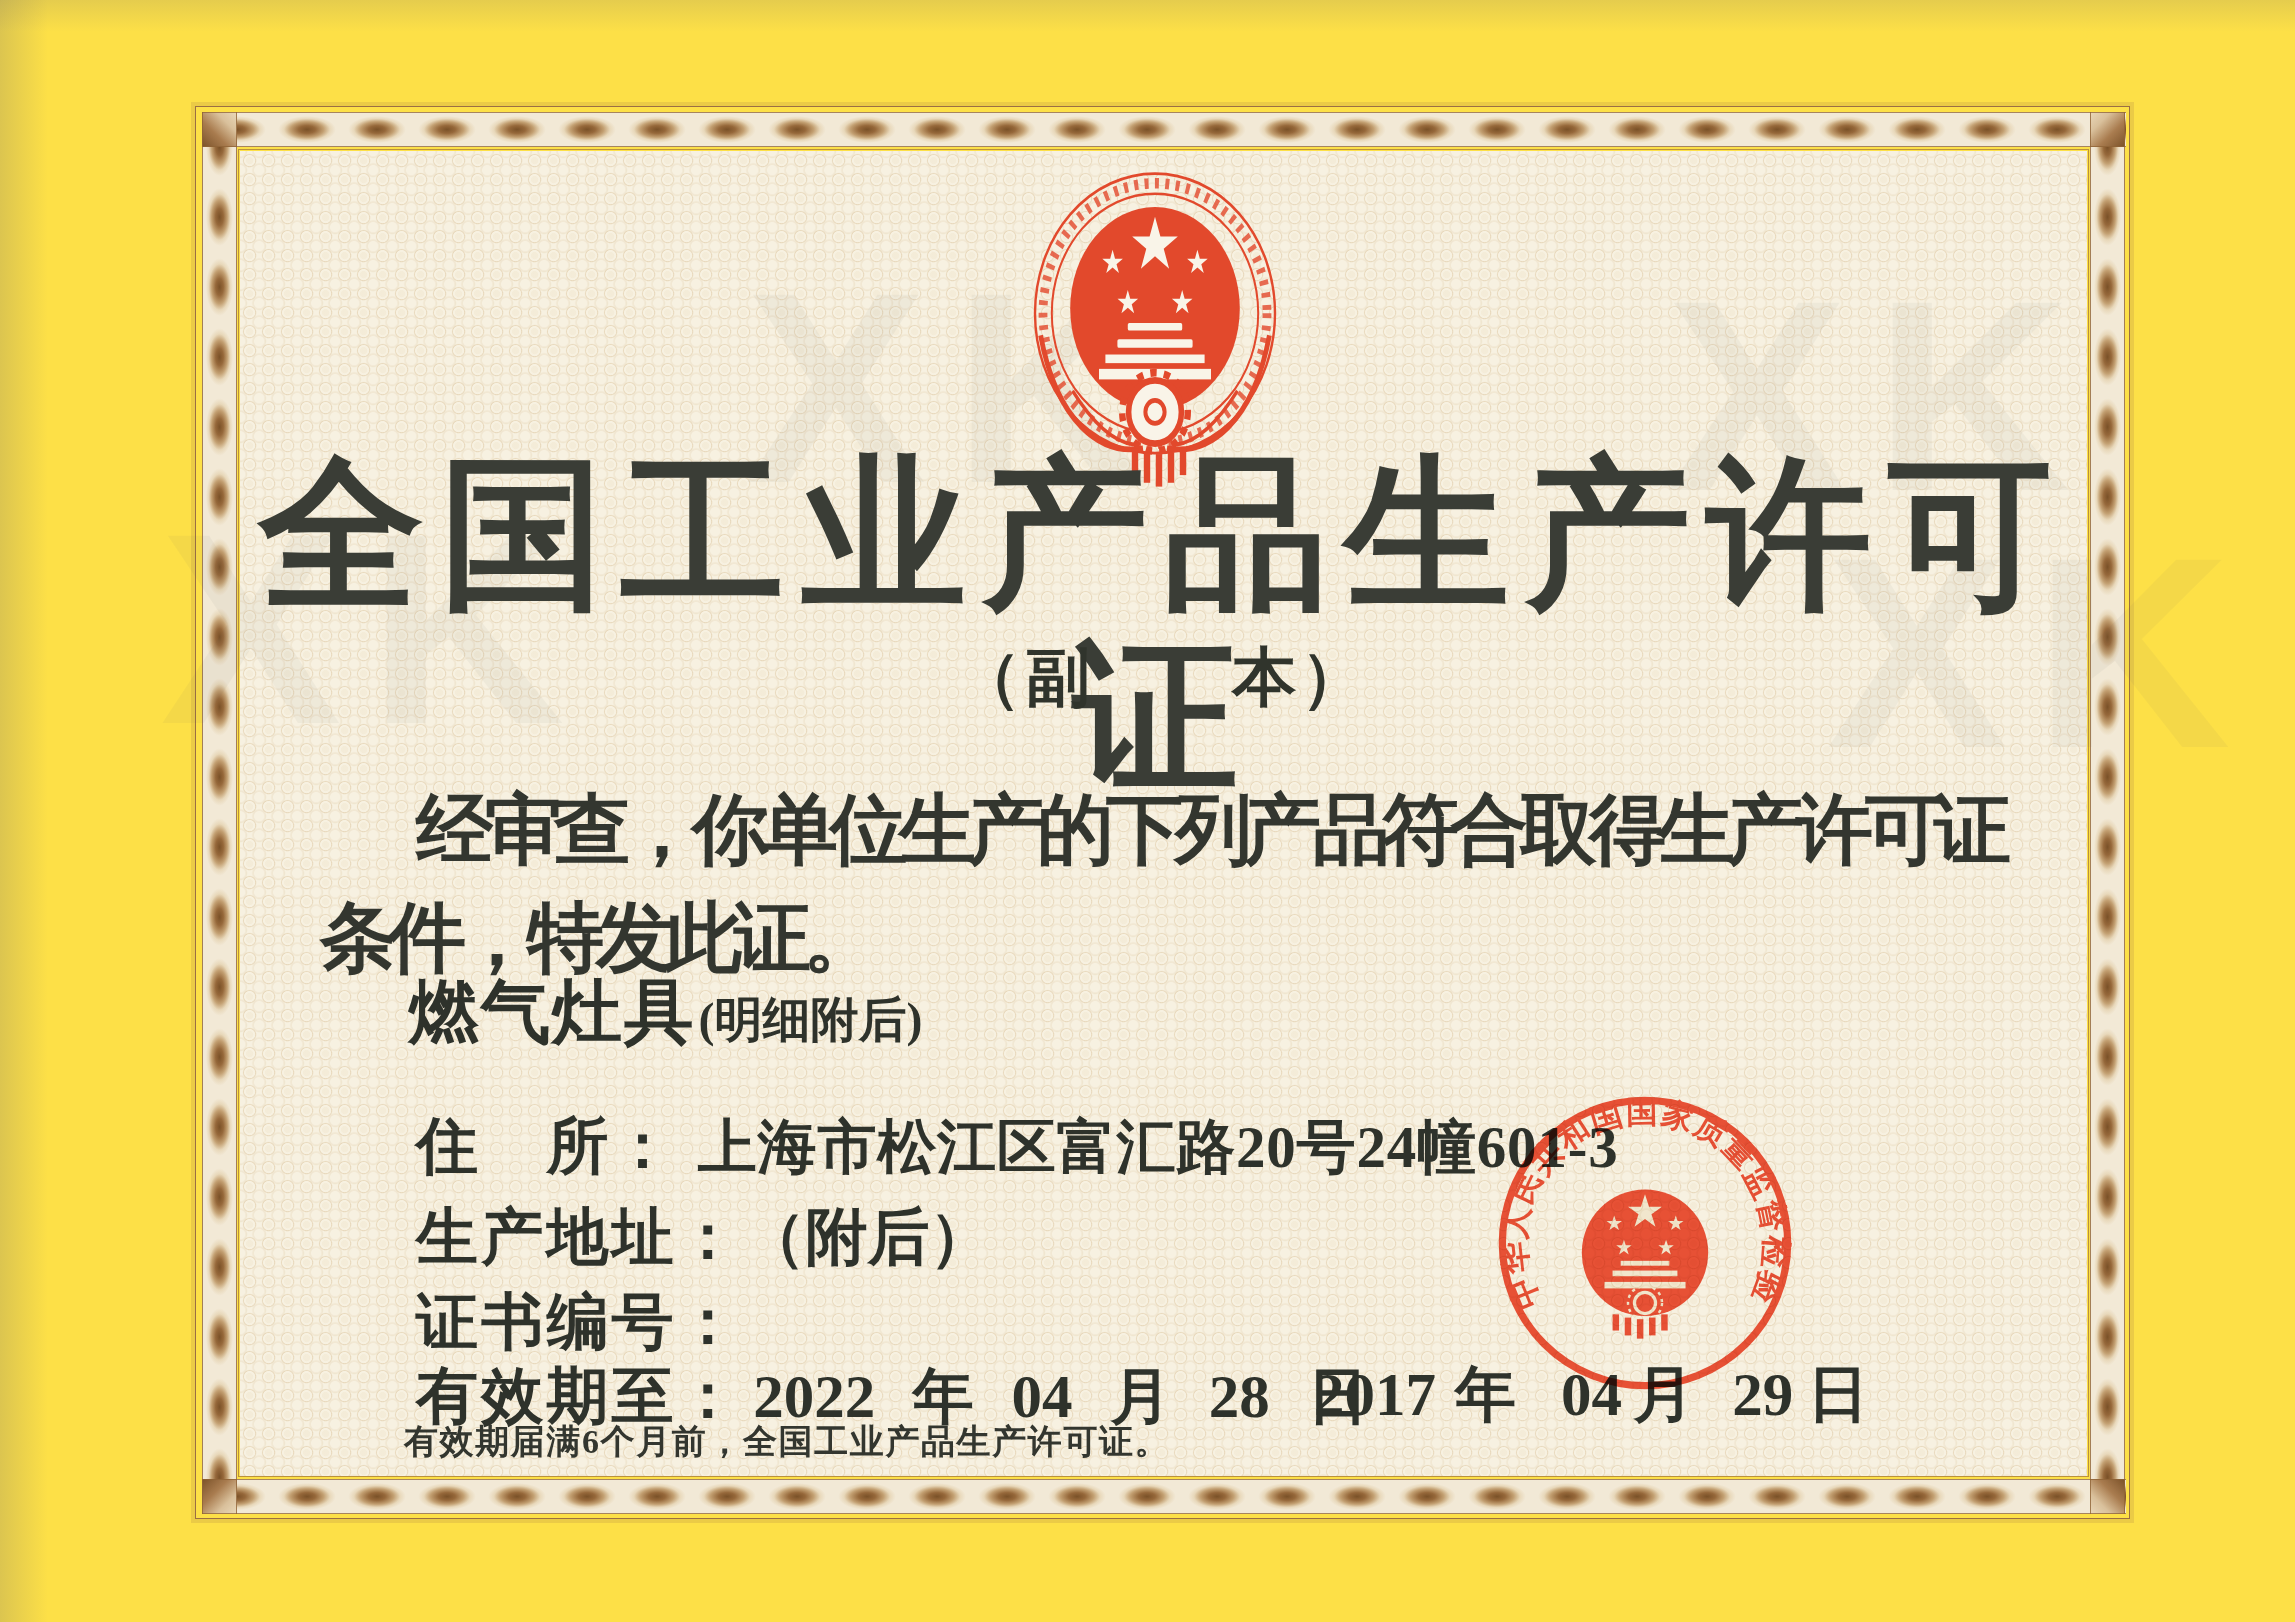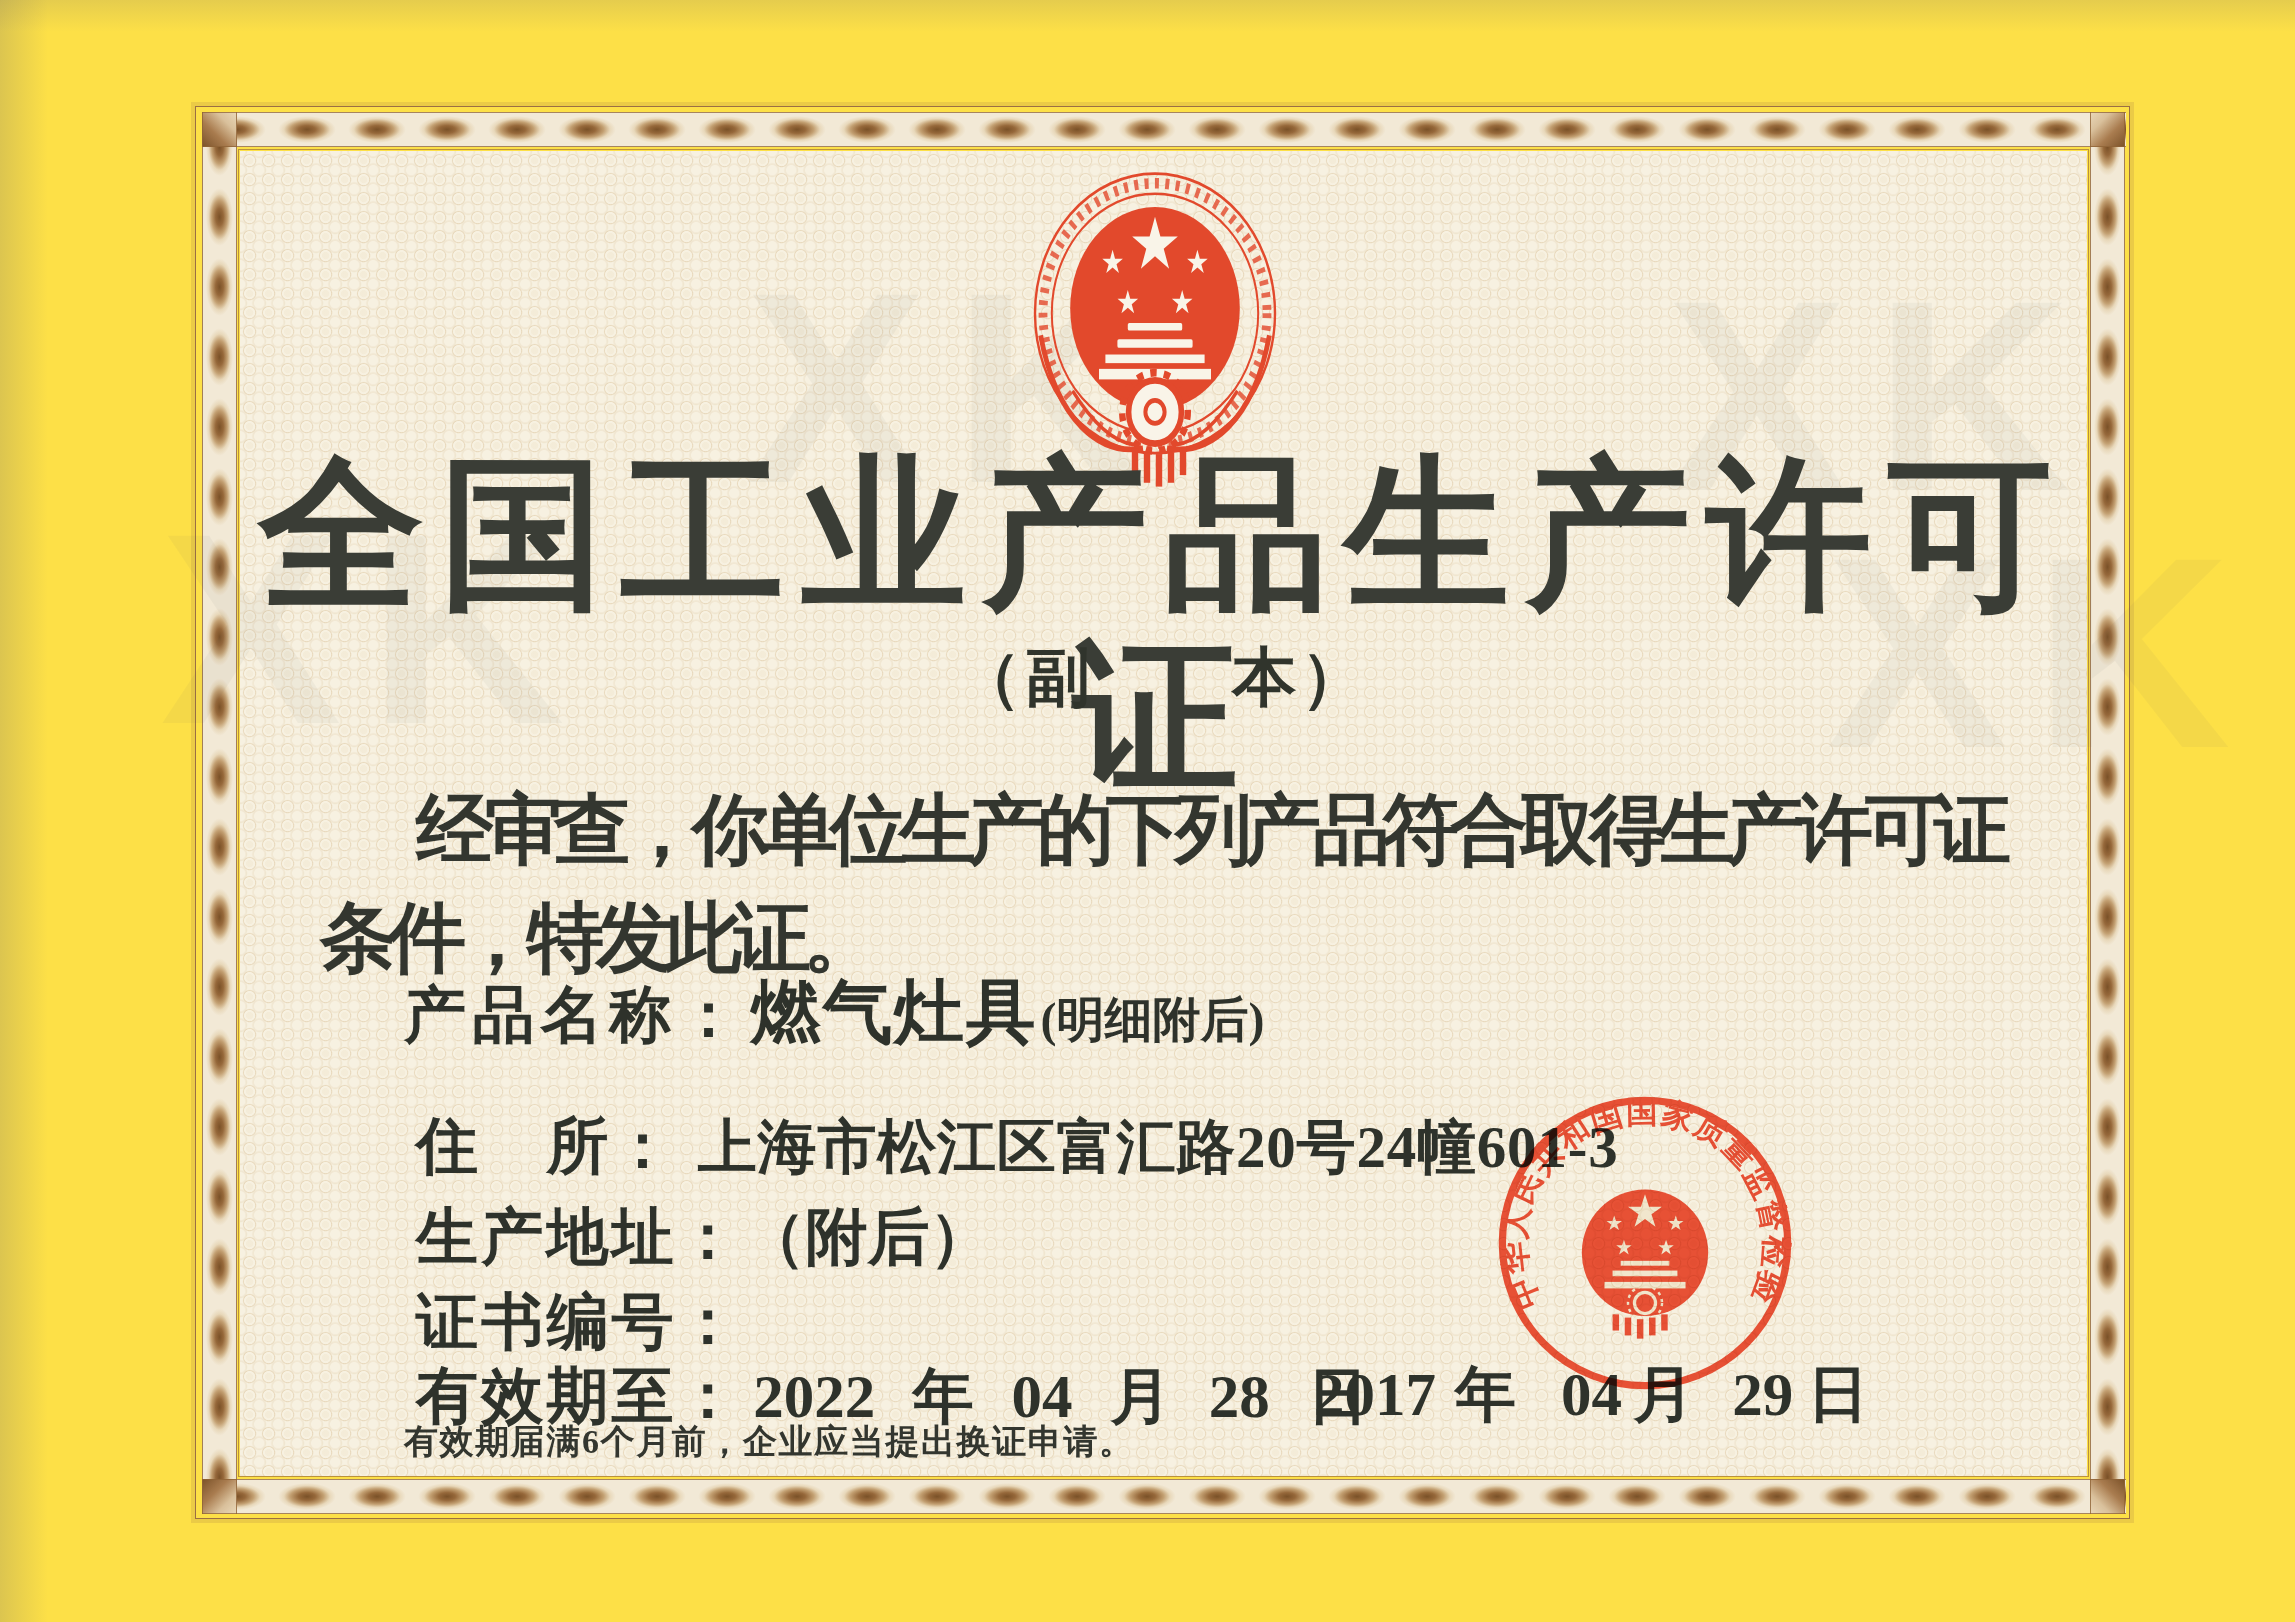--- a/index.html
+++ b/index.html
@@ -156,42 +156,41 @@
     </g>
   </svg>
 
   <div class="title">全国工业产品生产许可证</div>
   <div class="subtitle">（副　　本）</div>
 
   <div class="body-line body-1">经审查，你单位生产的下列产品符合取得生产许可证</div>
   <div class="body-line body-2">条件，特发此证。</div>
 
   <div class="product-row">
-    <span class="product-label">产品名称：</span>
     <span class="product-value">燃气灶具</span>
     <span class="product-note">(明细附后)</span>
   </div>
 
   <div class="field-row fr-0">
     <span class="field-label">住　所：</span>
     <span class="field-value">上海市松江区富汇路20号24幢601-3</span>
   </div>
   <div class="field-row fr-1">
     <span class="field-label">生产地址：</span>
     <span class="field-value">（附后）</span>
   </div>
   <div class="field-row fr-2">
     <span class="field-label">证书编号：</span>
   </div>
   <div class="field-row fr-3">
     <span class="field-label">有效期至：</span>
     <span class="field-value">2022 年 04 月 28 日</span>
   </div>
 
-  <div class="footnote">有效期届满6个月前，企业应当提出换证申请。</div>
+  <div class="footnote">有效期届满6个月前，全国工业产品生产许可证。</div>
 
   <div class="issue-date">
     <span class="seg">2017</span>
     <span class="seg gap-a">年</span>
     <span class="seg gap-b">04</span>
     <span class="seg gap-c">月</span>
     <span class="seg gap-d">29</span>
     <span class="seg gap-e">日</span>
   </div>
 

